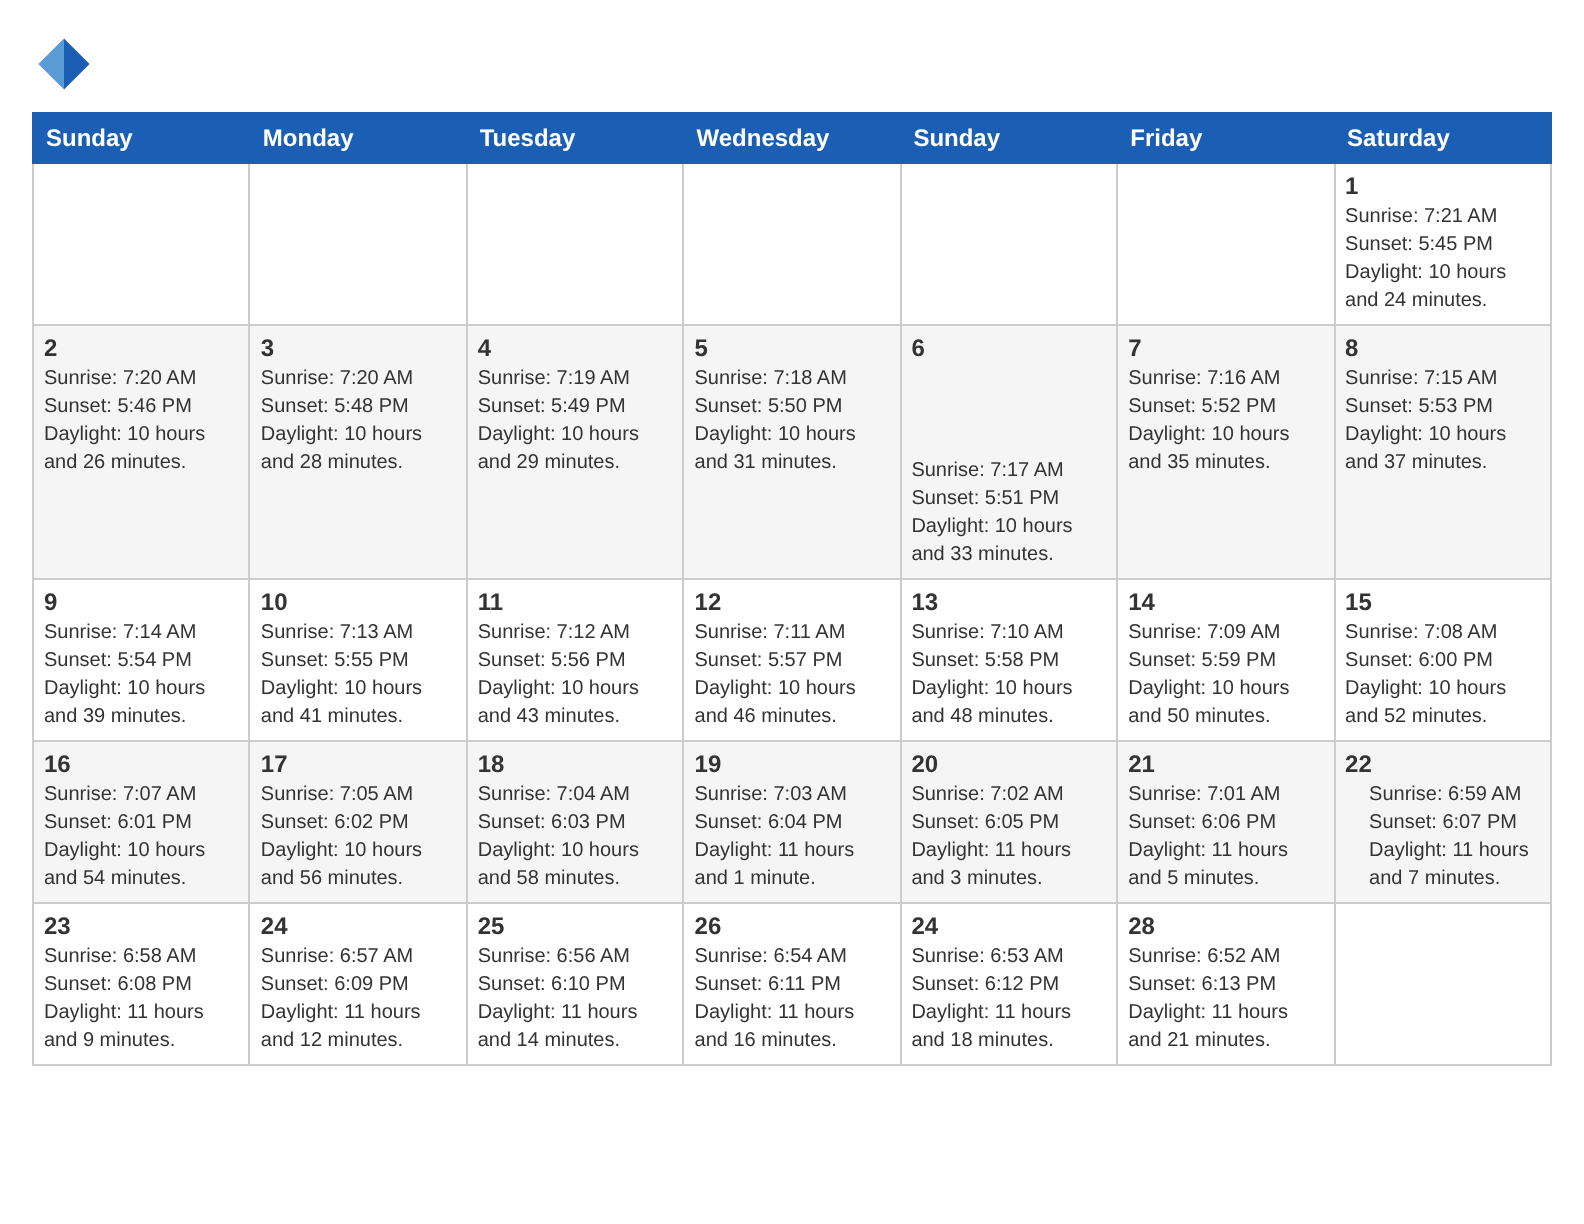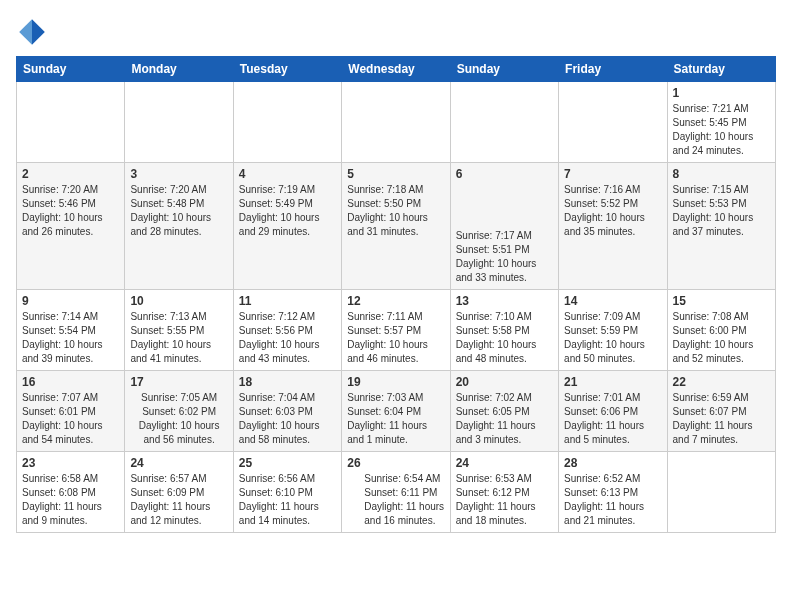--- a/index.html
+++ b/index.html
@@ -223,21 +223,21 @@
       </tr>
       <tr>
         <td>
           <span class="day-number">16</span>
           <div class="day-info" style="white-space: pre-line;">Sunrise: 7:07 AM
 Sunset: 6:01 PM
 Daylight: 10 hours and 54 minutes.</div>
         </td>
         <td>
           <span class="day-number">17</span>
-          <div class="day-info" style="white-space: pre-line; text-align: center;">Sunrise: 7:05 AM
+          <div class="day-info" style="white-space: pre-line;">Sunrise: 7:05 AM
 Sunset: 6:02 PM
 Daylight: 10 hours and 56 minutes.</div>
         </td>
         <td>
           <span class="day-number">18</span>
           <div class="day-info" style="white-space: pre-line;">Sunrise: 7:04 AM
 Sunset: 6:03 PM
 Daylight: 10 hours and 58 minutes.</div>
         </td>
         <td>
@@ -253,21 +253,21 @@
 Daylight: 11 hours and 3 minutes.</div>
         </td>
         <td>
           <span class="day-number">21</span>
           <div class="day-info" style="white-space: pre-line;">Sunrise: 7:01 AM
 Sunset: 6:06 PM
 Daylight: 11 hours and 5 minutes.</div>
         </td>
         <td>
           <span class="day-number">22</span>
-          <div class="day-info" style="white-space: pre-line;">Sunrise: 6:59 AM
+          <div class="day-info" style="white-space: pre-line; margin-left: 12px;">Sunrise: 6:59 AM
 Sunset: 6:07 PM
 Daylight: 11 hours and 7 minutes.</div>
         </td>
       </tr>
       <tr>
         <td>
           <span class="day-number">23</span>
           <div class="day-info" style="white-space: pre-line;">Sunrise: 6:58 AM
 Sunset: 6:08 PM
 Daylight: 11 hours and 9 minutes.</div>
@@ -279,21 +279,21 @@
 Daylight: 11 hours and 12 minutes.</div>
         </td>
         <td>
           <span class="day-number">25</span>
           <div class="day-info" style="white-space: pre-line;">Sunrise: 6:56 AM
 Sunset: 6:10 PM
 Daylight: 11 hours and 14 minutes.</div>
         </td>
         <td>
           <span class="day-number">26</span>
-          <div class="day-info" style="white-space: pre-line; margin-left: 17px;">Sunrise: 6:54 AM
+          <div class="day-info" style="white-space: pre-line;">Sunrise: 6:54 AM
 Sunset: 6:11 PM
 Daylight: 11 hours and 16 minutes.</div>
         </td>
         <td>
           <span class="day-number">24</span>
           <div class="day-info" style="white-space: pre-line;">Sunrise: 6:53 AM
 Sunset: 6:12 PM
 Daylight: 11 hours and 18 minutes.</div>
         </td>
         <td>

